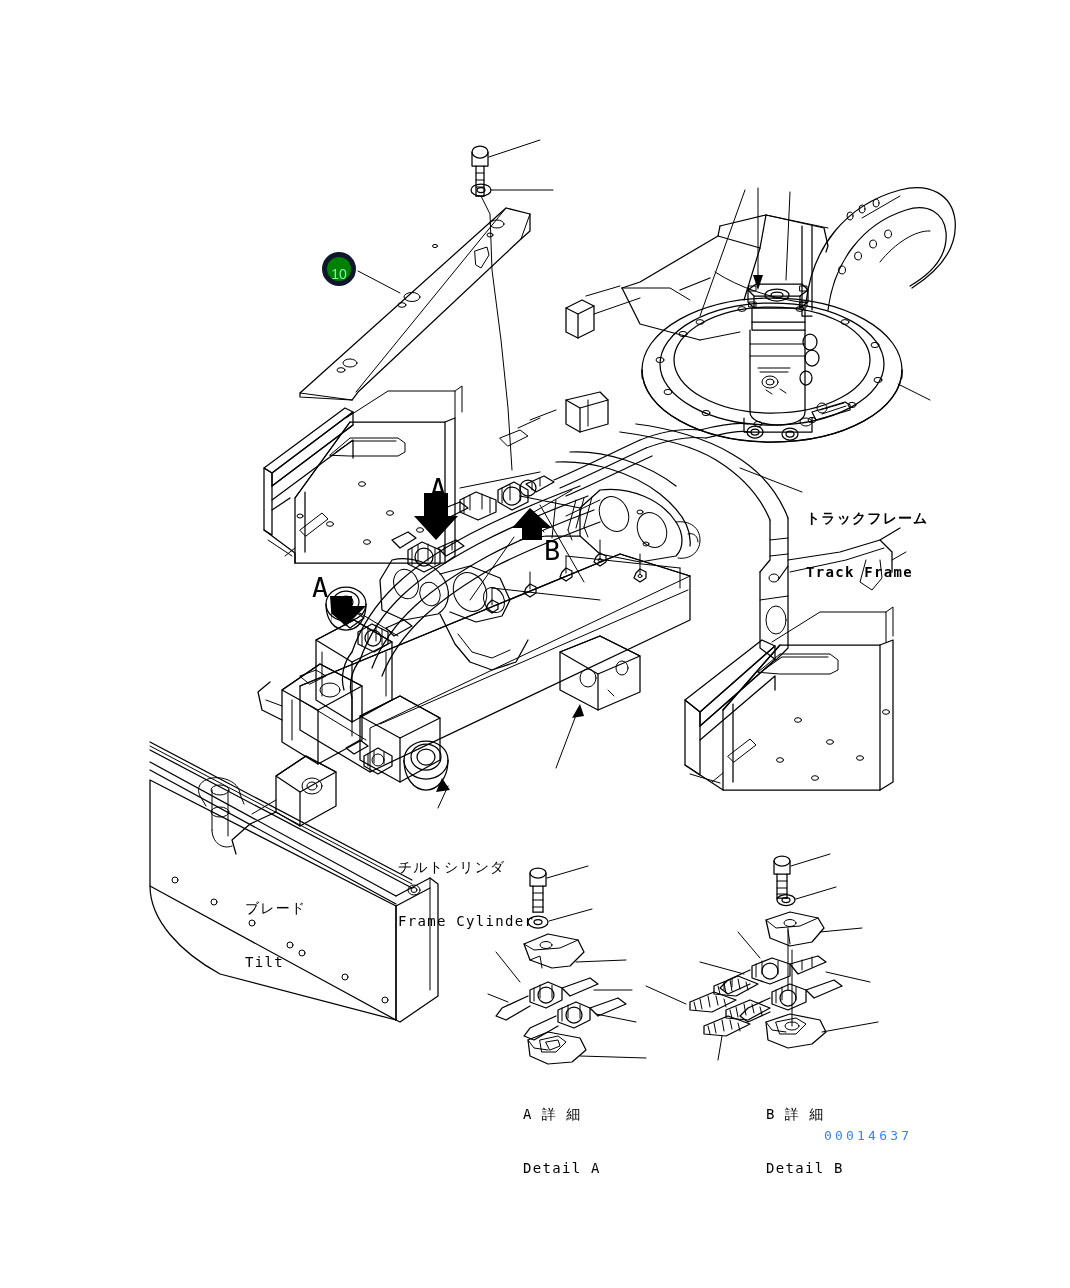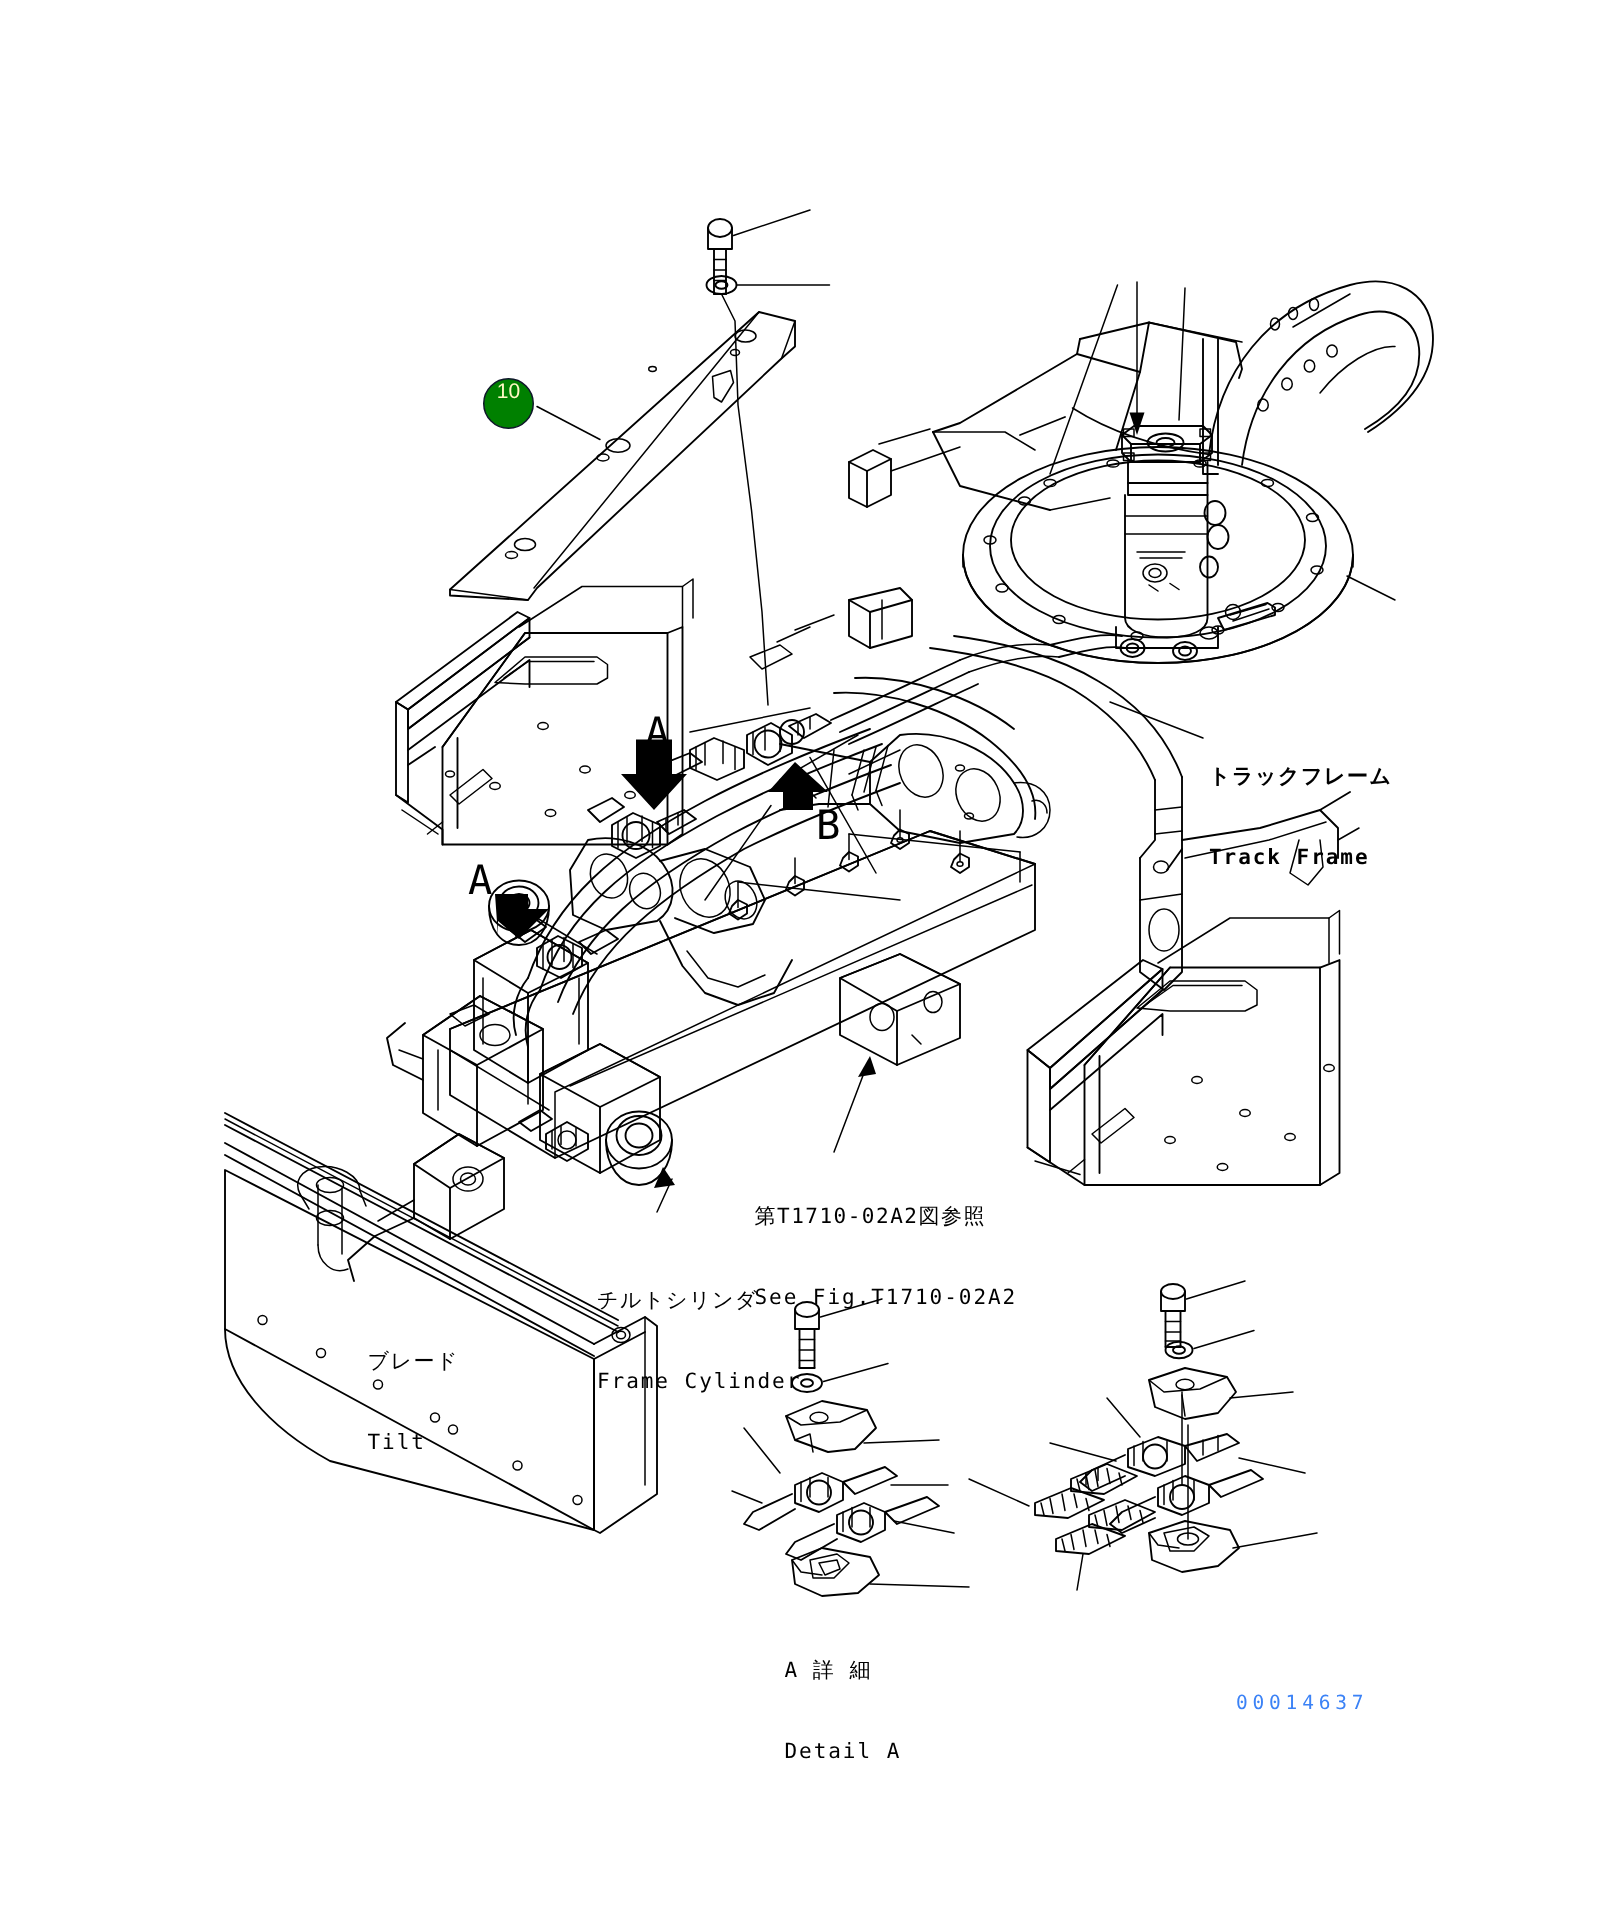--- a/index.html
+++ b/index.html
@@ -81,28 +81,28 @@
     letter-spacing: 3.2px;
     color: #3b82f6;
   }
   
   .callout {
     position: absolute;
     width: 34px;
     height: 34px;
     border-radius: 50%;
     background: #008000;
-    border: 1px solid #0f172a;
+    border: 5px solid #0f172a;
     box-sizing: border-box;
-    color: #fef9c3;
+    color: #86efac;
     font-family: "Liberation Sans", sans-serif;
     font-size: 14px;
     font-weight: normal;
     display: flex;
-    align-items: flex-start;
+    align-items: flex-end;
     justify-content: center;
     line-height: 1;
   }
 </style>
 </head>
 <body>
 
 <div id="sheet">
 
   <svg class="drawing" viewBox="0 0 1070 1288">
@@ -664,40 +664,40 @@
   <div class="callout" style="left:322px; top:252px;">
     <span>10</span>
   </div>
 
 
   <div class="lbl" style="left:806px; top:472px;font-weight:bold;">
     <span class="jp">トラックフレーム</span>
     <span class="en">Track Frame</span>
   </div>
 
-  <div class="lbl" style="left:503px; top:765px;">
-    <span class="jp">第T1710-02A2図参照</span>
-    <span class="en">See Fig.T1710-02A2</span>
-  </div>
 
   <div class="lbl" style="left:398px; top:821px;">
     <span class="jp">チルトシリンダ</span>
     <span class="en">Frame Cylinder</span>
   </div>
 
   <div class="lbl" style="left:245px; top:862px;">
     <span class="jp">ブレード</span>
     <span class="en">Tilt</span>
   </div>
 
   <div class="lbl" style="left:523px; top:1068px;">
     <span class="jp">A 詳 細</span>
     <span class="en">Detail A</span>
   </div>
 
+  <div class="lbl" style="left:766px; top:1068px;">
+    <span class="jp">B 詳 細</span>
+    <span class="en">Detail B</span>
+  </div>
 
   <div class="secmark" style="left:430px; top:473px;">A</div>
   <div class="secmark" style="left:312px; top:572px;">A</div>
   <div class="secmark" style="left:544px; top:535px;">B</div>
 
   <div class="drawno" style="left:824px; top:1128px;">00014637</div>
 
 </div>
 
 </body></html>

